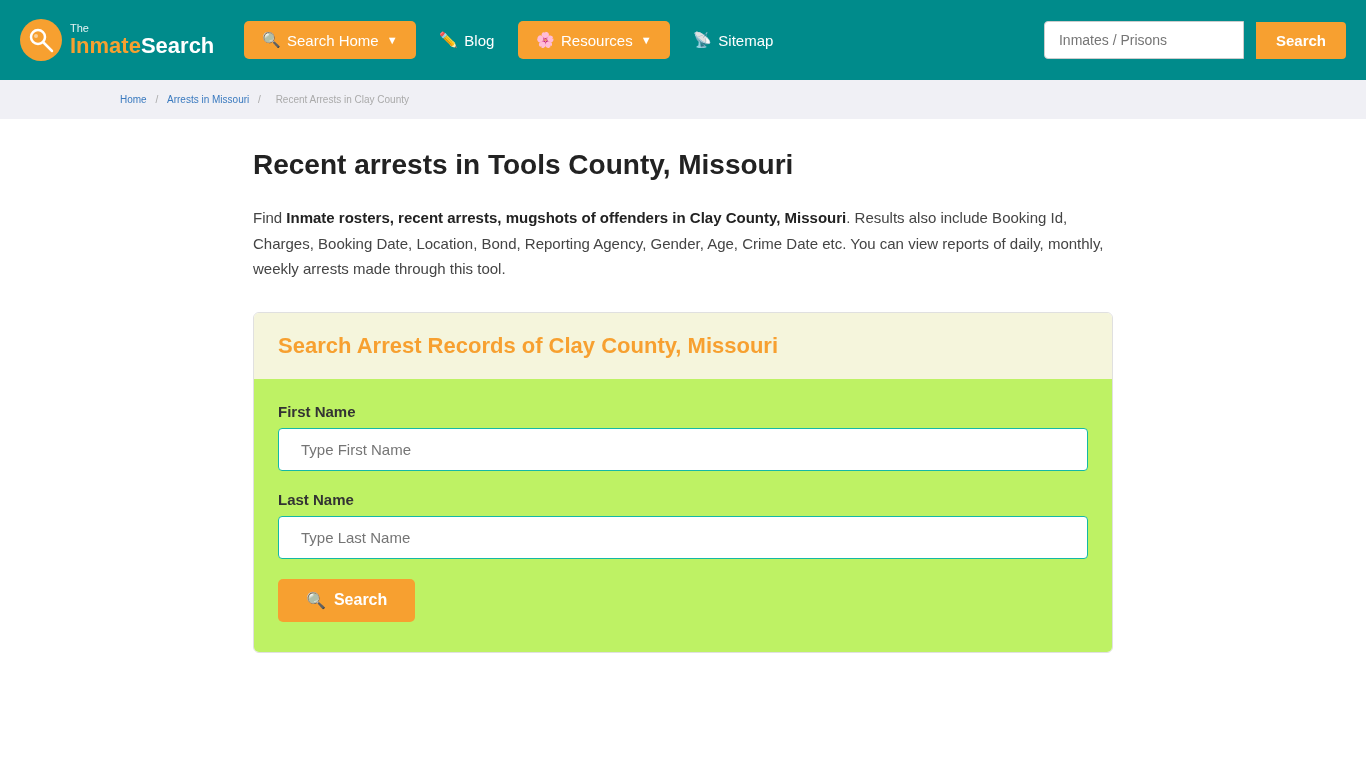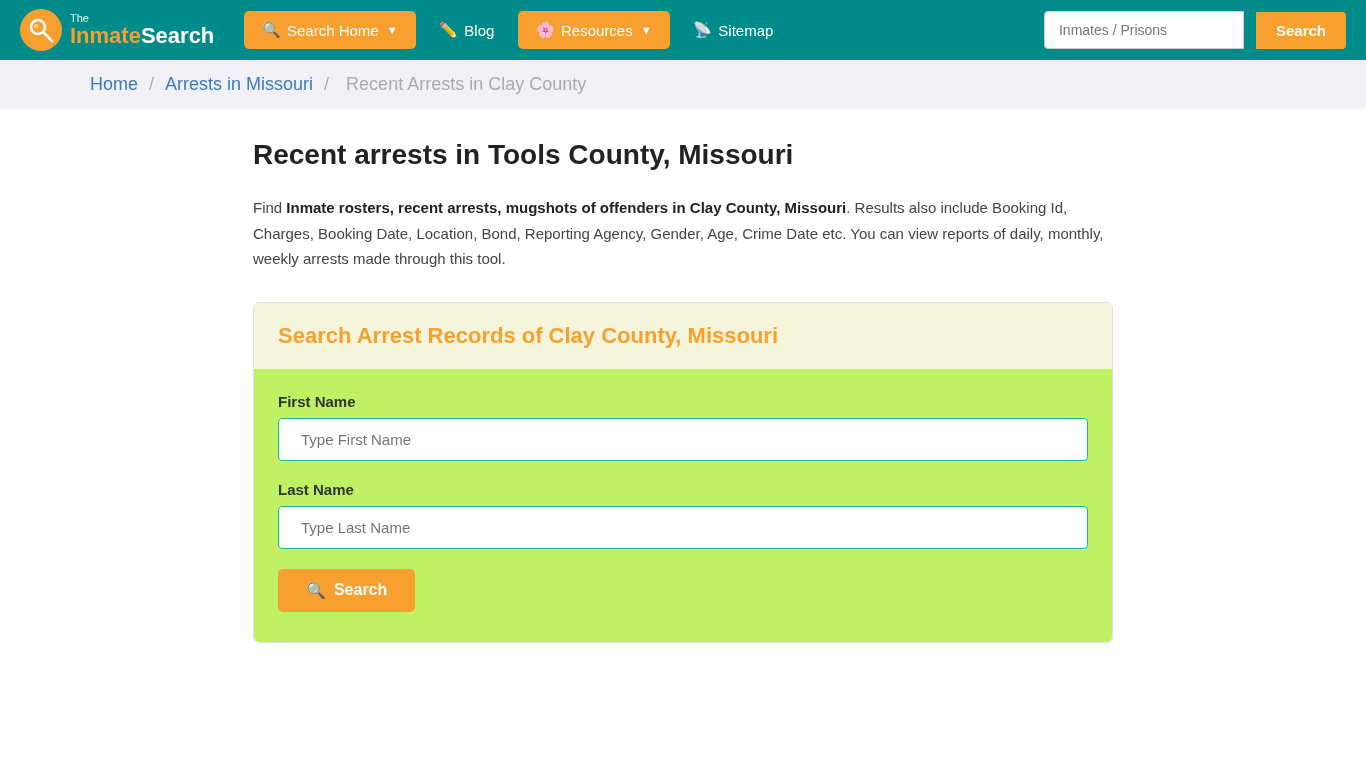--- a/index.html
+++ b/index.html
@@ -4,21 +4,21 @@
   <style>
     * { box-sizing: border-box; margin: 0; padding: 0; }
     body { font-family: Arial, sans-serif; background: #fff; color: #333; font-size: 15px; }
 
     
     .navbar {
       background-color: #008B8B;
       display: flex;
       align-items: center;
       padding: 0 20px;
-      height: 60px;
+      height: 80px;
       gap: 10px;
     }
     .logo-area {
       display: flex;
       align-items: center;
       gap: 8px;
       margin-right: 20px;
     }
     .logo-icon {
       width: 42px;
@@ -86,22 +86,22 @@
       border-radius: 0 4px 4px 0;
       padding: 10px 20px;
       font-size: 15px;
       cursor: pointer;
       font-weight: 600;
     }
 
     
     .breadcrumb-bar {
       background: #f0f0f5;
-      padding: 14px 90px;
-      font-size: 18px;
+      padding: 14px 120px;
+      font-size: 10px;
     }
     .breadcrumb-bar a {
       color: #3a7abf;
       text-decoration: none;
     }
     .breadcrumb-bar span { color: #aaa; margin: 0 6px; }
 
     
     .main {
       max-width: 900px;

